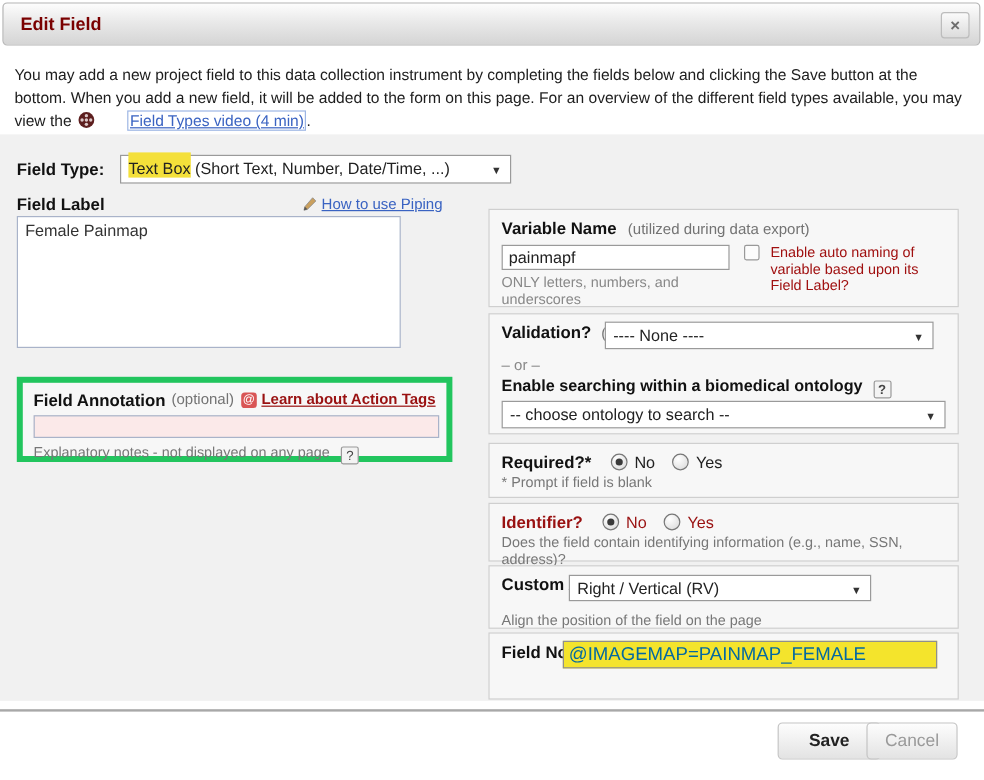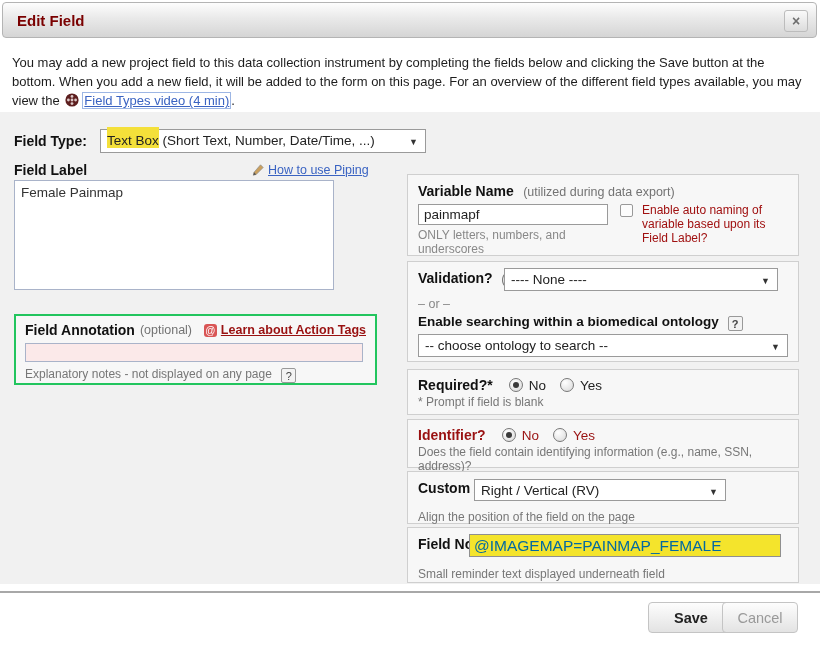--- a/index.html
+++ b/index.html
@@ -10,21 +10,21 @@
   .titlebar { position:absolute; left:2px; top:2px; width:815px; height:36px;
     border:1px solid #b4b4b4; border-radius:4px;
     background:linear-gradient(#fdfdfd,#e9e9e9 45%,#d5d5d5); }
   .title { position:absolute; left:14px; top:9px; font-size:15px; font-weight:bold; color:#7a0000; }
   .close-btn { position:absolute; right:8px; top:7px; width:24px; height:22px;
     border:1px solid #bcbcbc; border-radius:3px; background:linear-gradient(#fafafa,#dcdcdc);
     color:#6e6e6e; font-weight:bold; font-size:14px; line-height:20px; text-align:center; cursor:pointer; }
 
   
   .intro { position:absolute; left:12px; top:53px; width:798px; font-size:13px; color:#1d1d1d; line-height:19px; }
-  .video-link { color:#3a63c2; text-decoration:underline; border:1px solid #9db6e4; padding:0 1px; cursor:pointer; }
+  .video-link { color:#3a63c2; text-decoration:underline; border:1px solid #9db6e4; padding:0 1px; cursor:pointer;margin-left:24px; }
   .film-svg { vertical-align:-2px; margin:0 3px 0 2px; }
 
   
   .graybox { position:absolute; left:0; top:112px; width:820px; height:472px; background:#f1f1f1; }
 
   
   .ft-label { position:absolute; left:14px; top:133px; font-size:14px; font-weight:bold; color:#111; }
   .ft-select { position:absolute; left:100px; top:129px; width:326px; height:24px; background:#fff;
     border:1px solid #9a9a9a; font-size:13.5px; line-height:22px; padding-left:6px; color:#222; cursor:pointer; }
   .mark { background:#f4e03a; box-shadow:0 -6px 0 #f4e03a; }
@@ -32,21 +32,21 @@
 
   
   .fl-heading { position:absolute; left:14px; top:162px; font-size:14px; font-weight:bold; color:#111; }
   .piping { position:absolute; left:252px; top:163px; font-size:12.5px; }
   .piping a { color:#3a63c2; text-decoration:underline; cursor:pointer; }
   .fl-textarea { position:absolute; left:14px; top:180px; width:320px; height:110px;
     border:1px solid #a9b3c9; background:#fff; font-family:"Liberation Sans",sans-serif;
     font-size:13.5px; color:#333; padding:4px 6px; resize:none; }
 
   .annot-panel { position:absolute; left:14px; top:314px; width:363px; height:71px;
-    border:2px solid #22c55e; background:#f7f7f7; padding:6px 9px; }
+    border:5px solid #22c55e; background:#f7f7f7; padding:6px 9px; }
   .annot-head { display:flex; align-items:center; }
   .at-icon { display:inline-block; width:13px; height:13px; background:#d95555; color:#fff;
     border-radius:3px; font-size:10px; line-height:13px; text-align:center; margin-right:4px; }
   .red-link { color:#991111; text-decoration:underline; font-size:12.5px; font-weight:bold; cursor:pointer; }
   .annot-input { display:block; width:338px; height:19px; margin-top:5px;
     border:1px solid #a9b3c9; background:#fbe9e9; }
   .small-note { font-size:12px; color:#777; margin-top:5px; }
 
   .bold-label { font-size:14px; font-weight:bold; color:#111; }
   .opt { font-size:12.5px; color:#737373; font-weight:normal; }
@@ -210,20 +210,19 @@
       <span>Right / Vertical (RV)</span>
       <span class="sel-arrow">▼</span>
     </div>
     <div class="small-note al-note">Align the position of the field on the page</div>
   </div>
 
   <div class="rpanel p-fn">
     <span class="bold-label">Field Note</span>
     <span class="opt" style="margin-left:4px;">(optional)</span>
     <div class="fn-input">@IMAGEMAP=PAINMAP_FEMALE</div>
-    <div class="small-note fn-note">Small reminder text displayed underneath field</div>
   </div>
 
   <div class="divider"></div>
   <button class="btn btn-save">Save</button>
   <button class="btn btn-cancel">Cancel</button>
 
 </div>
 
 </body></html>

